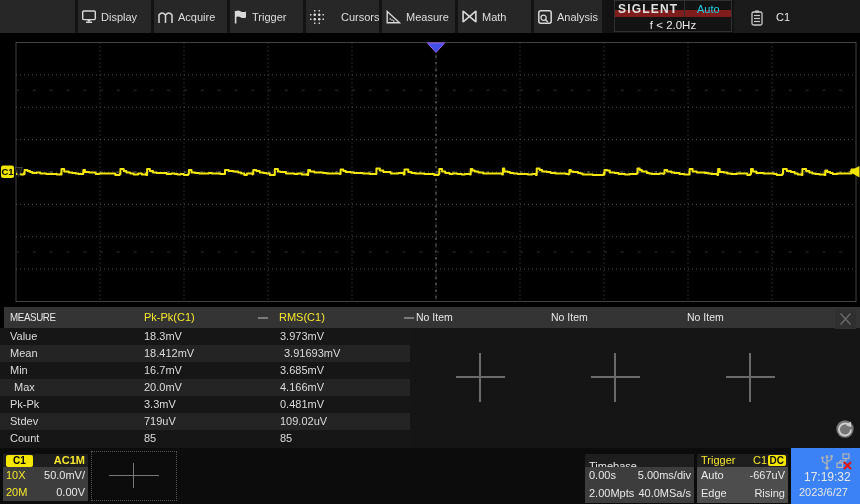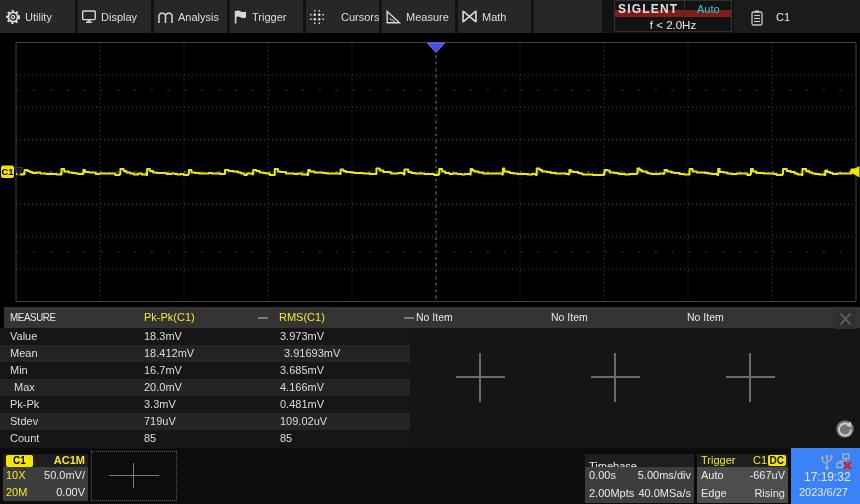--- a/index.html
+++ b/index.html
@@ -60,48 +60,38 @@
   #dcchip { position:absolute; right:2px; top:1px; background:#f5e600; color:#111;
     font-size:10px; font-weight:bold; border-radius:2px; padding:0 2px; line-height:11px; }
   .wlab { color:#e8e8e8; }
 </style>
 </head>
 <body>
 <div id="stage">
 
   <div class="abs" id="topbar"></div>
 
-  <div class="mcell" style="left:0px; width:76px;">
-      <span class="ic">
-        <svg width="14" height="14" viewBox="0 0 14 14">
-<circle cx="7" cy="7" r="4.6" fill="none" stroke="#d8d8d8" stroke-width="1.8"></circle>
-<circle cx="7" cy="7" r="5.9" fill="none" stroke="#d8d8d8" stroke-width="2.2" stroke-dasharray="2.1 2.2"></circle>
-<circle cx="7" cy="7" r="1.7" fill="none" stroke="#d8d8d8" stroke-width="1.2"></circle>
-</svg>
-      </span>
-      <span>Utility</span>
-    </div>
   <div class="mcell" style="left:76px; width:76px;">
       <span class="ic">
         <svg width="14" height="13" viewBox="0 0 14 13">
 <rect x="0.7" y="1" width="12.6" height="8.6" rx="1" fill="none" stroke="#d8d8d8" stroke-width="1.4"></rect>
 <rect x="5.6" y="9.6" width="2.8" height="2" fill="#d8d8d8"></rect>
 <rect x="4" y="11.6" width="6" height="1.4" fill="#d8d8d8"></rect>
 </svg>
       </span>
       <span>Display</span>
     </div>
   <div class="msep" style="left:75px;"></div>
   <div class="mcell" style="left:152px; width:76px;">
       <span class="ic">
         <svg width="15" height="13" viewBox="0 0 15 13">
 <path d="M1 13 L1 5 Q4 0.8 7.5 5 L7.5 13 M7.5 5 Q11 0.8 14 5 L14 13" fill="none" stroke="#d8d8d8" stroke-width="1.5"></path>
 </svg>
       </span>
-      <span>Analysis</span>
+      <span>Acquire</span>
     </div>
   <div class="msep" style="left:151px;"></div>
   <div class="mcell" style="left:228px; width:76px;">
       <span class="ic">
         <svg width="13" height="14" viewBox="0 0 13 14">
 <path d="M1.6 1 L1.6 13.5" stroke="#d8d8d8" stroke-width="1.6"></path>
 <path d="M1.6 1.2 Q4 -0.4 6.5 1.2 Q9 2.8 12 1.4 L12 7.4 Q9 8.8 6.5 7.2 Q4 5.6 1.6 7.2 Z" fill="#d8d8d8"></path>
 </svg>
       </span>
       <span>Trigger</span>
@@ -133,20 +123,30 @@
   <div class="msep" style="left:379px;"></div>
   <div class="mcell" style="left:456px; width:76px;">
       <span class="ic">
         <svg width="15" height="13" viewBox="0 0 15 13">
 <path d="M1.1 0.8 L1.1 12.2 M13.9 0.8 L13.9 12.2 M1.1 1.1 L13.9 11.9 M13.9 1.1 L1.1 11.9" fill="none" stroke="#d8d8d8" stroke-width="1.6"></path>
 </svg>
       </span>
       <span>Math</span>
     </div>
   <div class="msep" style="left:455px;"></div>
+  <div class="mcell" style="left:532px; width:76px;">
+      <span class="ic">
+        <svg width="14" height="14" viewBox="0 0 14 14">
+<rect x="0.8" y="0.8" width="12.4" height="12.4" rx="2" fill="none" stroke="#d8d8d8" stroke-width="1.5"></rect>
+<circle cx="5.6" cy="7.8" r="2.6" fill="none" stroke="#d8d8d8" stroke-width="1.3"></circle>
+<line x1="7.5" y1="9.7" x2="9.8" y2="12" stroke="#d8d8d8" stroke-width="1.4"></line>
+</svg>
+      </span>
+      <span>Analysis</span>
+    </div>
   <div class="msep" style="left:531px;"></div>
 
   <div id="logoblock">
     <div id="logobox">
       <div id="logotop">
         <span id="siglent">SIGLENT</span>
         <div id="logosep"></div>
         <span id="autotxt">Auto</span>
       </div>
       <div id="freqtxt">f &lt; 2.0Hz</div>

